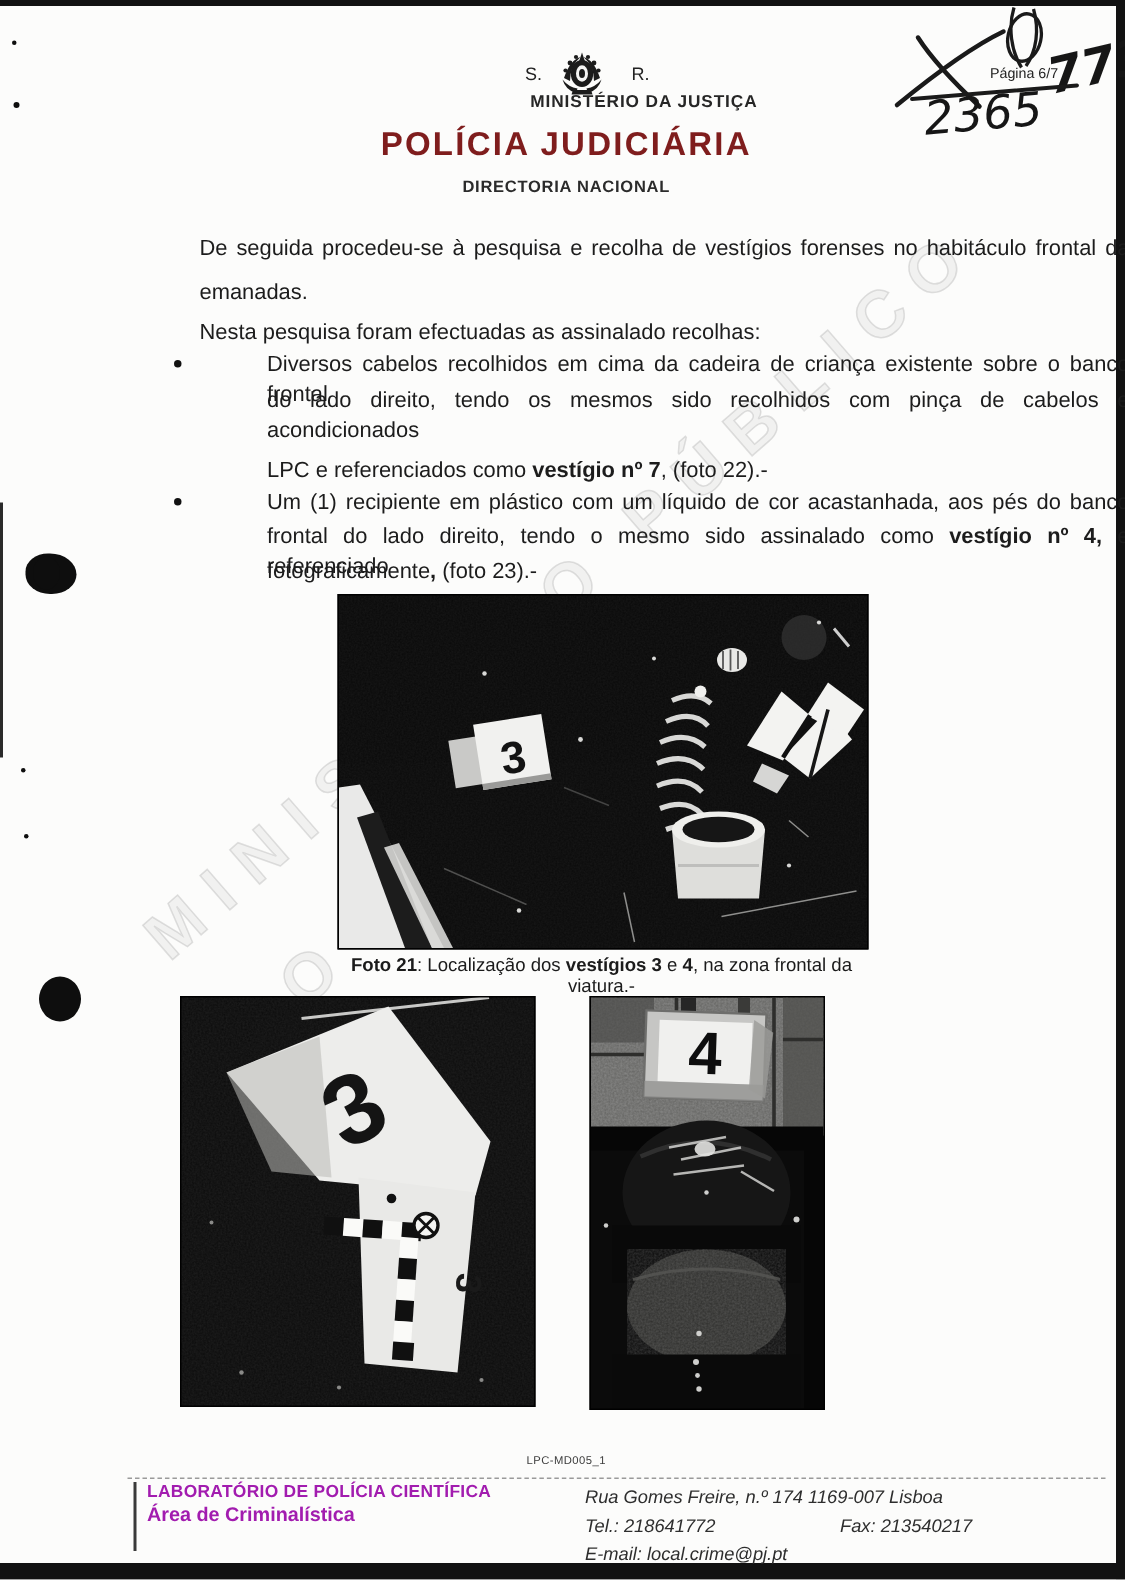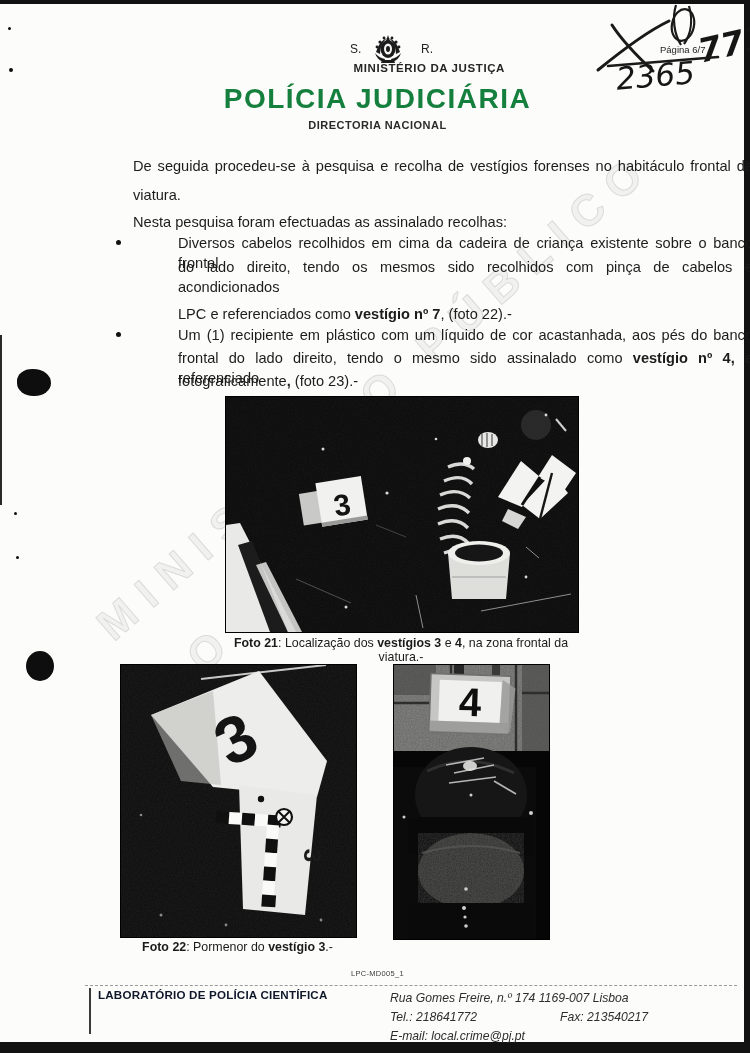--- a/index.html
+++ b/index.html
@@ -19,22 +19,22 @@
   #wm1{left:120px;top:600px;font-size:44px;letter-spacing:14px;transform:rotate(-41deg);}
   #wm2{left:168px;top:668px;font-size:44px;letter-spacing:26px;transform:rotate(-41deg);}
   
   .hdr{position:absolute;z-index:3;}
   #sr-row{left:340px;top:36px;width:95px;height:30px;}
   #s-init{position:absolute;left:10px;top:6px;font-size:12px;color:#222;}
   #r-init{position:absolute;right:2px;top:6px;font-size:12px;color:#222;}
   #emblem{position:absolute;left:30px;top:-4px;}
   #ministry{left:250px;top:62px;width:255px;text-align:right;font-size:11.5px;
             letter-spacing:0.6px;font-weight:bold;color:#262626;}
-  #org-title{left:155px;top:83px;width:445px;text-align:center;font-size:28px;
-             font-weight:bold;letter-spacing:1.5px;color:#15803d;}
+  #org-title{left:155px;top:83px;width:445px;text-align:center;font-size:22px;
+             font-weight:bold;letter-spacing:1.5px;color:#7f1d1d;}
   #directorate{left:250px;top:119px;width:255px;text-align:center;font-size:11px;
                letter-spacing:0.5px;font-weight:bold;color:#2b2b2b;}
   #report-box{left:516px;top:84px;width:213px;height:42px;border:1.6px dotted #555;
               display:flex;flex-direction:column;justify-content:center;text-align:center;
               background:rgba(252,252,251,0.85);}
   #report-box .rb1{font-size:12.6px;font-variant:small-caps;color:#222;letter-spacing:0.3px;}
   #report-box .rb2{font-size:12.4px;color:#222;margin-top:1px;}
   #page-label{left:660px;top:44px;font-size:9.5px;color:#232323;}
   
   .ln{position:absolute;font-size:14.6px;line-height:20px;color:#1c1c1c;z-index:3;margin-left:40px;}
@@ -46,21 +46,21 @@
   
   .photo{position:absolute;z-index:4;border:1px solid #000;background:#0b0b0b;}
   .caption{position:absolute;z-index:4;font-size:12.4px;text-align:center;color:#1b1b1b;}
   
   #handwriting{position:absolute;left:555px;top:0;z-index:5;}
   
   #form-code{position:absolute;left:280px;top:969px;width:195px;text-align:center;
              font-size:7.5px;color:#3d3d3d;letter-spacing:0.3px;z-index:3;}
   #footer-rule{position:absolute;left:85px;top:985px;width:652px;border-top:1.5px dashed #9a9a9a;z-index:3;}
   #footer-vline{position:absolute;left:89px;top:988px;width:1.5px;height:46px;background:#3a3a3a;z-index:3;}
-  #footer-left{position:absolute;left:98px;top:988px;z-index:3;color:#0f172a;}
+  #footer-left{position:absolute;left:98px;top:988px;z-index:3;color:#a21caf;}
   #footer-left .f1{font-size:11.6px;font-weight:bold;letter-spacing:0.2px;}
   #footer-left .f2{font-size:13.2px;font-weight:bold;margin-top:1px;}
   #footer-left .f3{font-size:13.2px;font-weight:bold;margin-top:2px;}
   #footer-right{position:absolute;left:390px;top:991px;width:330px;z-index:3;color:#2e2e2e;font-size:12.2px;font-style:italic;}
   #footer-telfax{display:flex;margin-top:5px;}
   #footer-tel{width:170px;}
   #footer-email{margin-top:5px;}
 </style>
 </head>
 <body>
@@ -122,21 +122,21 @@
       <ellipse cx="683" cy="25" rx="11" ry="16" transform="rotate(12 683 25)"></ellipse>
       <path d="M676,5 C672,18 674,34 681,45"></path>
       <path d="M689,6 C693,20 691,34 684,44"></path>
     </g>
     <text x="698" y="58" font-family="DejaVu Sans, sans-serif" font-size="33" font-style="italic" font-weight="bold" fill="#161616" transform="rotate(-13 720 46)">773</text>
     <text x="616" y="86" font-family="DejaVu Sans, sans-serif" font-size="31" font-style="italic" fill="#161616" transform="rotate(-5 660 76)">2365</text>
     <path d="M608,66 L718,57" stroke="#1a1a1a" stroke-width="2.6" stroke-linecap="round"></path>
   </svg>
 
   <div class="ln w-full just" style="top:156px;"><span>De seguida procedeu-se à pesquisa e recolha de vestígios forenses no habitáculo frontal da</span></div>
-  <div class="ln w-full" style="top:185px;"><span>viatura.</span></div>
+  <div class="ln w-full" style="top:185px;"><span>emanadas.</span></div>
   <div class="ln w-full" style="top:212px;"><span>Nesta pesquisa foram efectuadas as assinalado recolhas:</span></div>
 
   <div class="bullet" style="left:116px;top:240px;"></div>
   <div class="ln w-ind just" style="top:233px;"><span>Diversos cabelos recolhidos em cima da cadeira de criança existente sobre o banco frontal</span></div>
   <div class="ln w-ind just" style="top:257px;"><span>do lado direito, tendo os mesmos sido recolhidos com pinça de cabelos e acondicionados</span></div>
   <div class="ln w-ind" style="top:304px;"><span>LPC e referenciados como </span><span class="b">vestígio nº 7</span><span>, (foto 22).-</span></div>
 
   <div class="bullet" style="left:116px;top:332px;"></div>
   <div class="ln w-ind just" style="top:325px;"><span>Um (1) recipiente em plástico com um líquido de cor acastanhada, aos pés do banco</span></div>
   <div class="ln w-ind just" style="top:348px;"><span>frontal do lado direito, tendo o mesmo sido assinalado como </span><span class="b">vestígio nº 4,</span><span> e referenciado</span></div>
@@ -257,21 +257,20 @@
         <text x="192" y="192" font-family="Liberation Sans, sans-serif" font-size="24" font-weight="bold" fill="#1a1a1a" transform="rotate(96 192 184)">3</text>
       </g>
       <g fill="#8a8a88">
         <circle cx="40" cy="250" r="1.5"></circle>
           <circle cx="105" cy="260" r="1.4"></circle>
         <circle cx="200" cy="255" r="1.4"></circle>
           <circle cx="20" cy="150" r="1.3"></circle>
       </g>
     </svg>
   </div>
-  <div class="caption" style="left:120px;top:940px;width:235px;"><span class="b">Foto 22</span><span>: Pormenor do </span><span class="b">vestígio 3</span><span>.-</span></div>
 
   <div class="photo" style="left:393px;top:664px;width:155px;height:274px;">
     <svg width="155" height="274" viewBox="0 0 155 274">
       <defs>
         <filter id="g3" x="0" y="0" width="100%" height="100%">
           <feTurbulence type="fractalNoise" baseFrequency="0.75" numOctaves="2" seed="2"></feTurbulence>
           <feColorMatrix type="matrix" values="0 0 0 0 0.72  0 0 0 0 0.72  0 0 0 0 0.72  0 0 0 0.6 0"></feColorMatrix>
         </filter>
       </defs>
       <rect width="155" height="274" fill="#0b0b0b"></rect>
@@ -321,20 +320,21 @@
       <rect x="142" y="92" width="13" height="182" fill="#060606"></rect>
     </svg>
   </div>
 
   <div id="form-code">LPC-MD005_1</div>
 
   <div id="footer-rule"></div>
   <div id="footer-vline"></div>
   <div id="footer-left">
     <div class="f1">LABORATÓRIO DE POLÍCIA CIENTÍFICA</div>
+    <div class="f2">Área de Criminalística</div>
   </div>
   <div id="footer-right">
     <div id="footer-address">Rua Gomes Freire, n.º 174 1169-007 Lisboa</div>
     <div id="footer-telfax">
       <div id="footer-tel">Tel.: 218641772</div>
       <div id="footer-fax">Fax: 213540217</div>
     </div>
     <div id="footer-email">E-mail: local.crime@pj.pt</div>
   </div>
 

